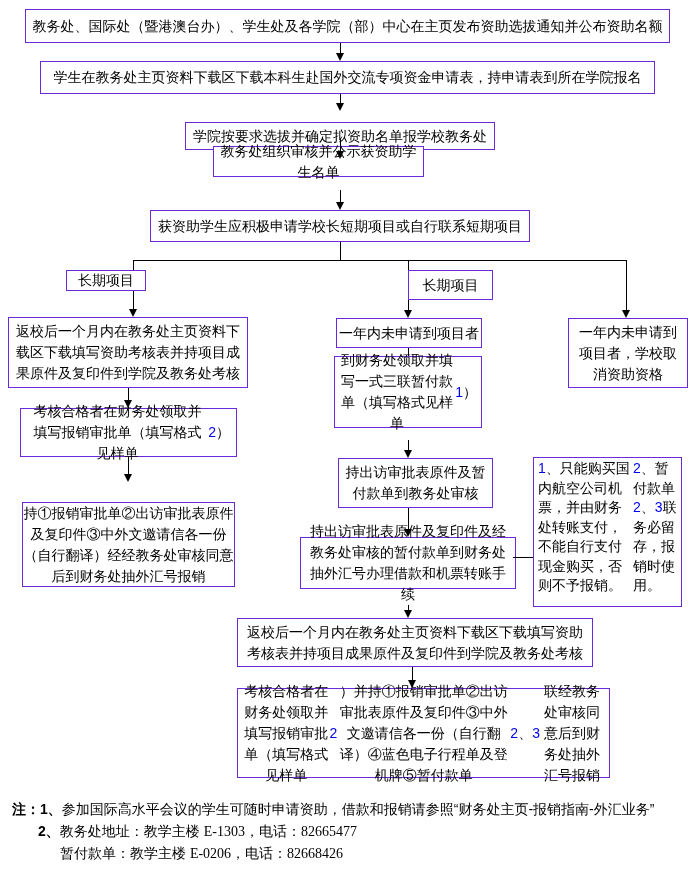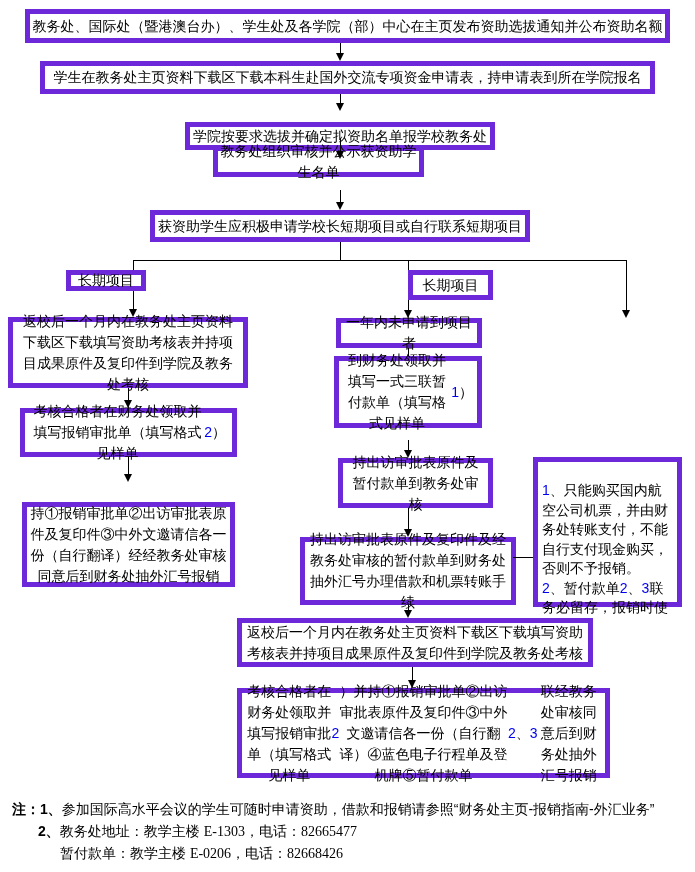--- a/index.html
+++ b/index.html
@@ -1,24 +1,24 @@
 <!DOCTYPE html>
 <html><head>
 <meta charset="utf-8">
 <style>
   html,body{margin:0;padding:0;background:#fff;}
   .canvas{position:relative;width:695px;height:872px;background:#ffffff;
           font-family:"Liberation Sans",sans-serif;font-size:14px;color:#000;overflow:hidden;}
-  .box{position:absolute;border:5px solid #6d28d9;background:#fff;box-sizing:border-box;
+  .box{position:absolute;border:1px solid #6d28d9;background:#fff;box-sizing:border-box;
        display:flex;align-items:center;justify-content:center;text-align:center;line-height:21px;}
   .pad6{padding:0 6px;}
   .pad5{padding:0 5px;}
   .pad4{padding:0 4px;}
-  .note-box{flex-direction:column;align-items:flex-start;justify-content:flex-start;
-            text-align:left;padding:19px 4px;line-height:19.5px;}
+  .note-box{align-items:flex-start;justify-content:flex-start;
+            text-align:left;padding:1px 4px;line-height:19.5px;}
   .vline{position:absolute;width:1px;background:#000;}
   .hline{position:absolute;height:1px;background:#000;}
   .ah{position:absolute;width:0;height:0;border-left:4px solid transparent;
       border-right:4px solid transparent;border-top:8px solid #000;}
   .footer-line{position:absolute;white-space:nowrap;line-height:21px;}
   .seg-blue{color:#0000f0;}
   .seg-bold{font-weight:bold;}
   .seg-serif{font-family:"Liberation Serif",serif;}
 </style>
 </head>
@@ -72,22 +72,23 @@
   <div class="box pad4" style="left:334px;top:356px;width:148px;height:72px">
       <span>到财务处领取并填写一式三联暂付款单（填写格式见样单</span>
       <span class="seg-blue">1</span>
       <span>）</span>
     </div>
   <div class="vline" style="left:408px;top:440px;height:10px"></div>
   <div class="ah" style="left:404px;top:450px"></div>
   <div class="box pad4" style="left:338px;top:458px;width:155px;height:50px">持出访审批表原件及暂付款单到教务处审核</div>
   <div class="vline" style="left:408px;top:508px;height:21px"></div>
   <div class="ah" style="left:404px;top:529px"></div>
-  <div class="box pad4" style="left:300px;top:537px;width:216px;height:68px">持出访审批表原件及复印件及经教务处审核的暂付款单到财务处抽外汇号办理借款和机票转账手续</div>
+  <div class="box pad4" style="left:300px;top:537px;width:216px;height:52px">持出访审批表原件及复印件及经教务处审核的暂付款单到财务处抽外汇号办理借款和机票转账手续</div>
 
+  <div class="box pad5" style="left:568px;top:318px;width:120px;height:70px">一年内未申请到项目者，学校取消资助资格</div>
 
   <div class="hline" style="left:513px;top:557px;width:20px"></div>
   <div class="box note-box" style="left:533px;top:457px;width:149px;height:150px">
     <div><span class="seg-blue">1</span><span>、只能购买国内航空公司机票，并由财务处转账支付，不能自行支付现金购买，否则不予报销。</span></div>
     <div><span class="seg-blue">2</span><span>、暂付款单</span><span class="seg-blue">2</span><span>、</span><span class="seg-blue">3</span><span>联务必留存，报销时使用。</span></div>
   </div>
 
   <div class="vline" style="left:408px;top:605px;height:5px"></div>
   <div class="ah" style="left:404px;top:610px"></div>
   <div class="box pad4" style="left:237px;top:618px;width:356px;height:49px">返校后一个月内在教务处主页资料下载区下载填写资助考核表并持项目成果原件及复印件到学院及教务处考核</div>

